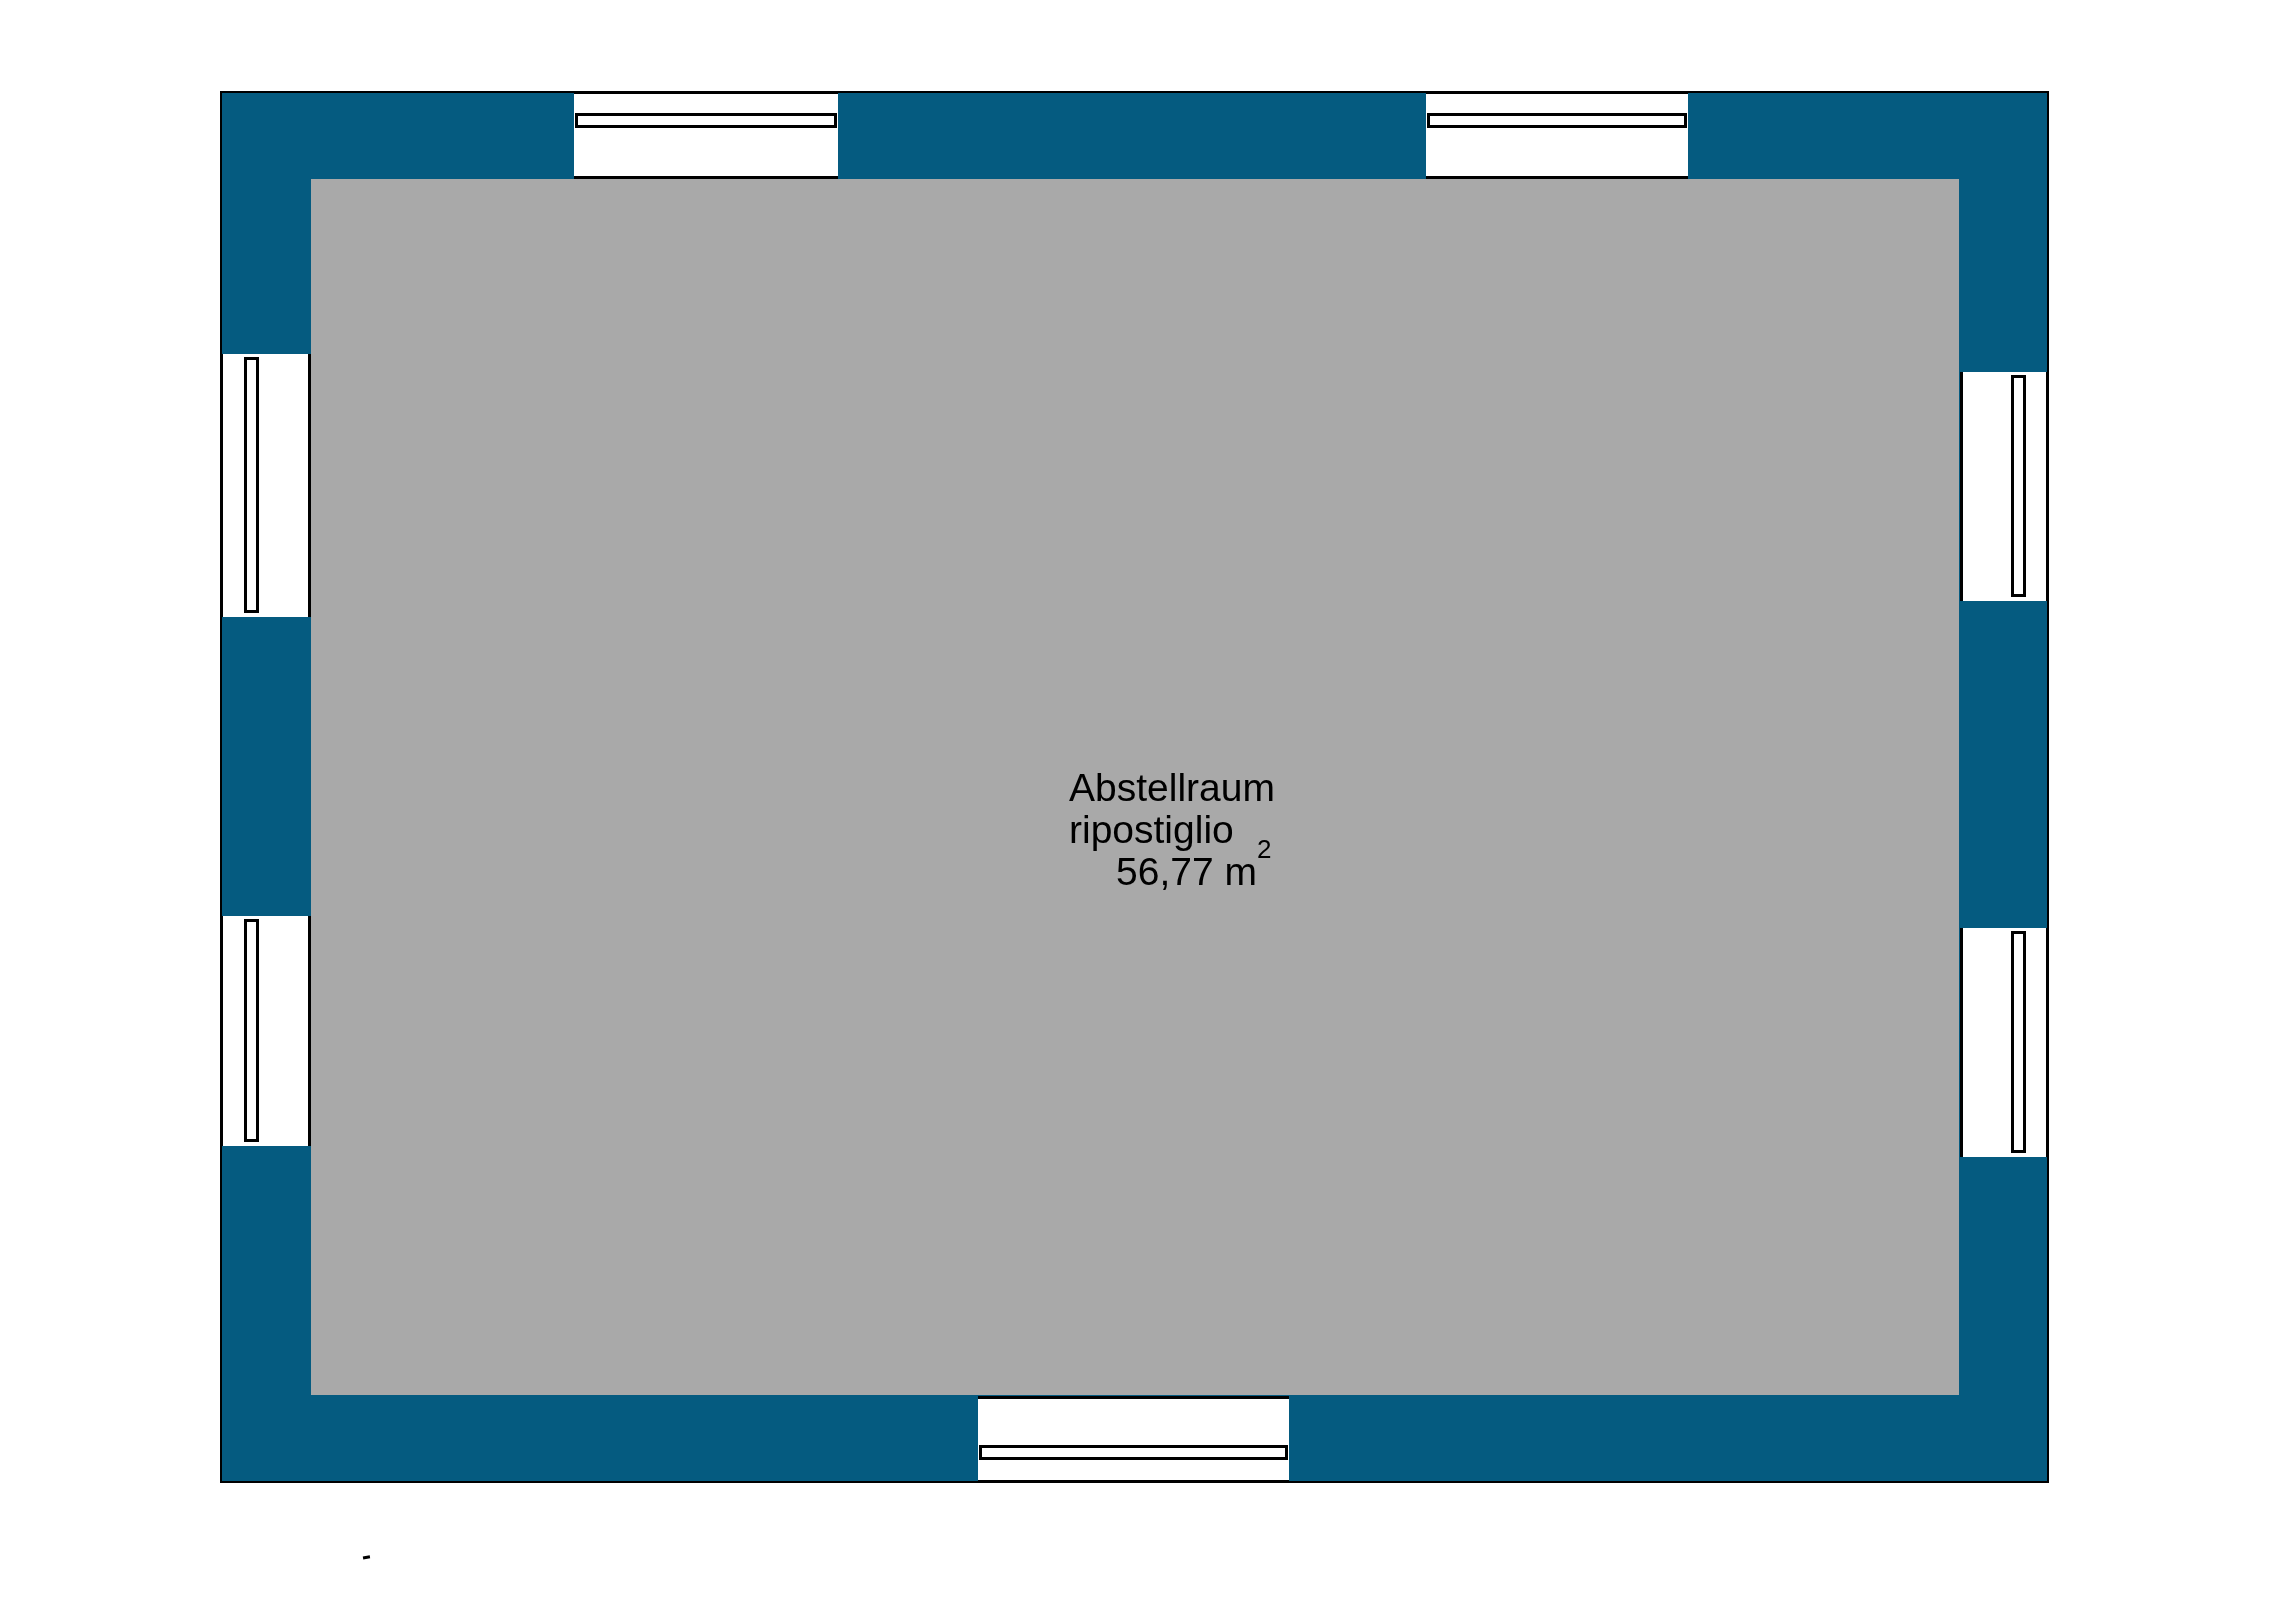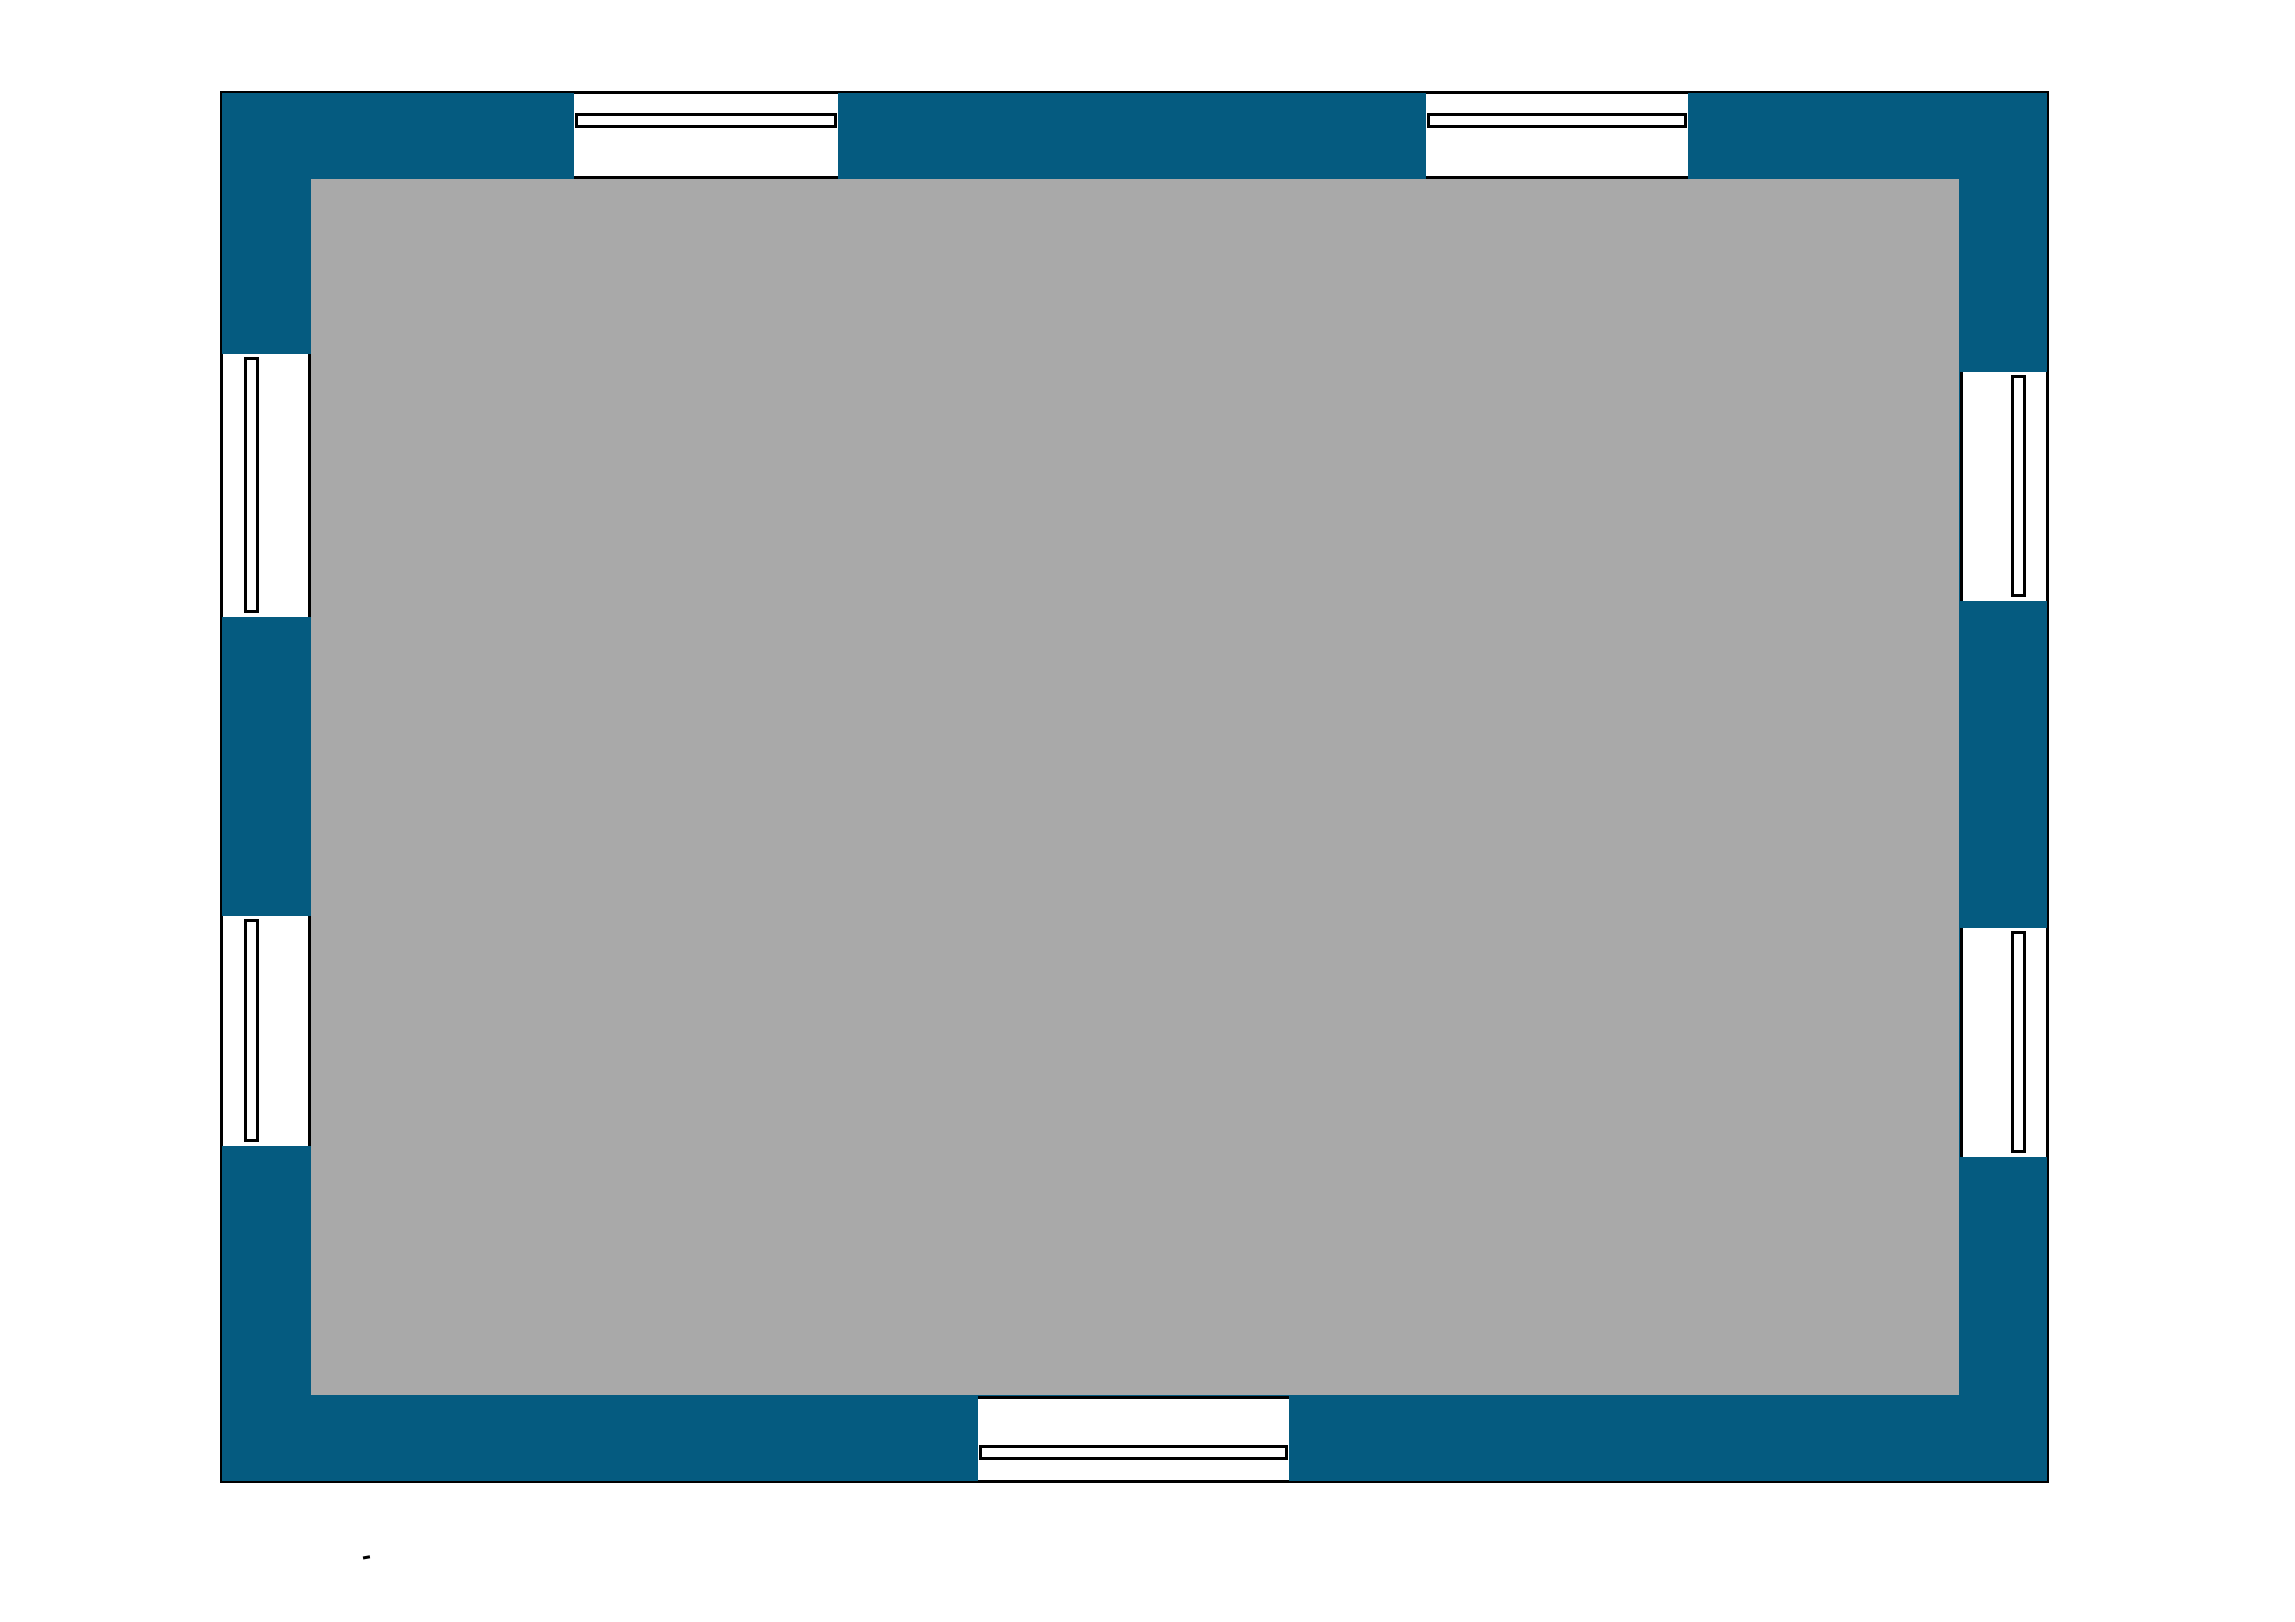--- a/index.html
+++ b/index.html
@@ -133,17 +133,22 @@
     <div class="sash"></div>
     <div class="face outer-line"></div>
   </div>
 
   <div class="win bottom" style="left:978px; top:1396px; width:311px; height:87px">
     <div class="face inner-line"></div>
     <div class="sash"></div>
     <div class="face outer-line"></div>
   </div>
 
+  <div class="room-label">
+    <div>Abstellraum</div>
+    <div>ripostiglio</div>
+    <div class="area-line"><span>56,77 m</span><sup class="sq">2</sup></div>
+  </div>
 
   <div class="artifact"></div>
 
 </div>
 
 
 </body></html>

